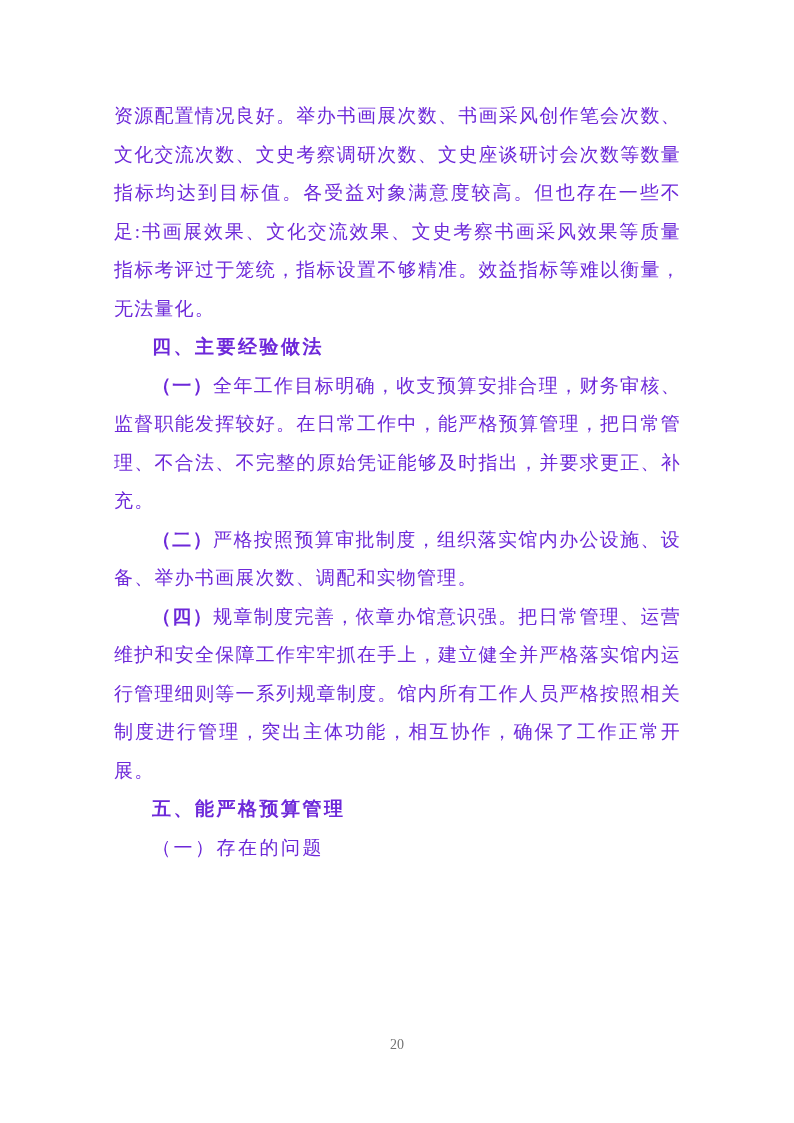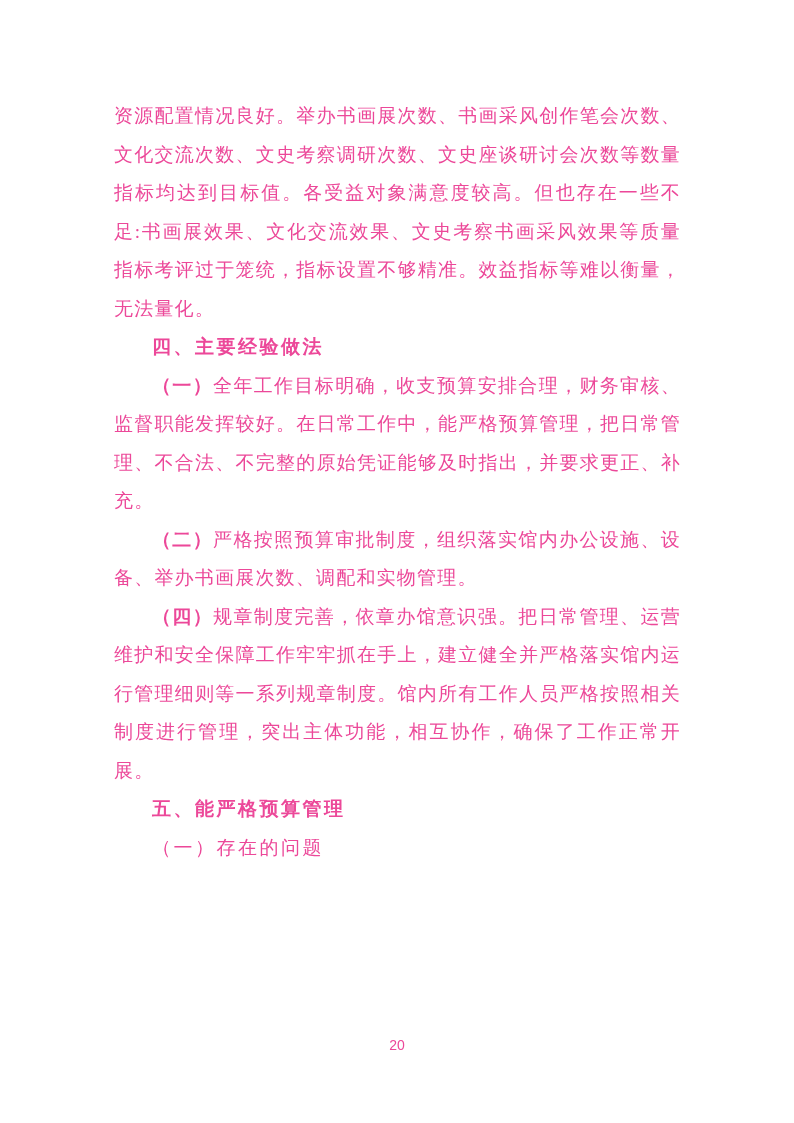--- a/index.html
+++ b/index.html
@@ -12,21 +12,21 @@
     width: 794px;
     height: 1123px;
     background: #ffffff;
     overflow: hidden;
   }
   .content {
     position: absolute;
     left: 114px;
     top: 97px;
     width: 567px;
-    color: #ec4899;
+    color: #6d28d9;
     font-family: "Liberation Serif", "DejaVu Serif", serif;
     font-size: 19px;
     line-height: 38.5px;
   }
   .content p {
     margin: 0;
     padding: 0;
     text-align: justify;
     letter-spacing: 1.2px;
   }
@@ -45,24 +45,24 @@
     text-indent: 2em;
     letter-spacing: 2.5px;
     text-align: left;
   }
   .footer {
     position: absolute;
     top: 1036px;
     left: 0;
     width: 100%;
     text-align: center;
-    font-family: Liberation Sans, sans-serif;
+    font-family: Liberation Serif, serif;
     font-size: 14px;
     line-height: 18px;
-    color: #ec4899;
+    color: #737373;
   }
 </style>
 </head>
 <body>
 
 <div class="page">
   <div class="content">
 
     <p class="noindent">资源配置情况良好。举办书画展次数、书画采风创作笔会次数、文化交流次数、文史考察调研次数、文史座谈研讨会次数等数量指标均达到目标值。各受益对象满意度较高。但也存在一些不足:书画展效果、文化交流效果、文史考察书画采风效果等质量指标考评过于笼统，指标设置不够精准。效益指标等难以衡量，无法量化。</p>
 

